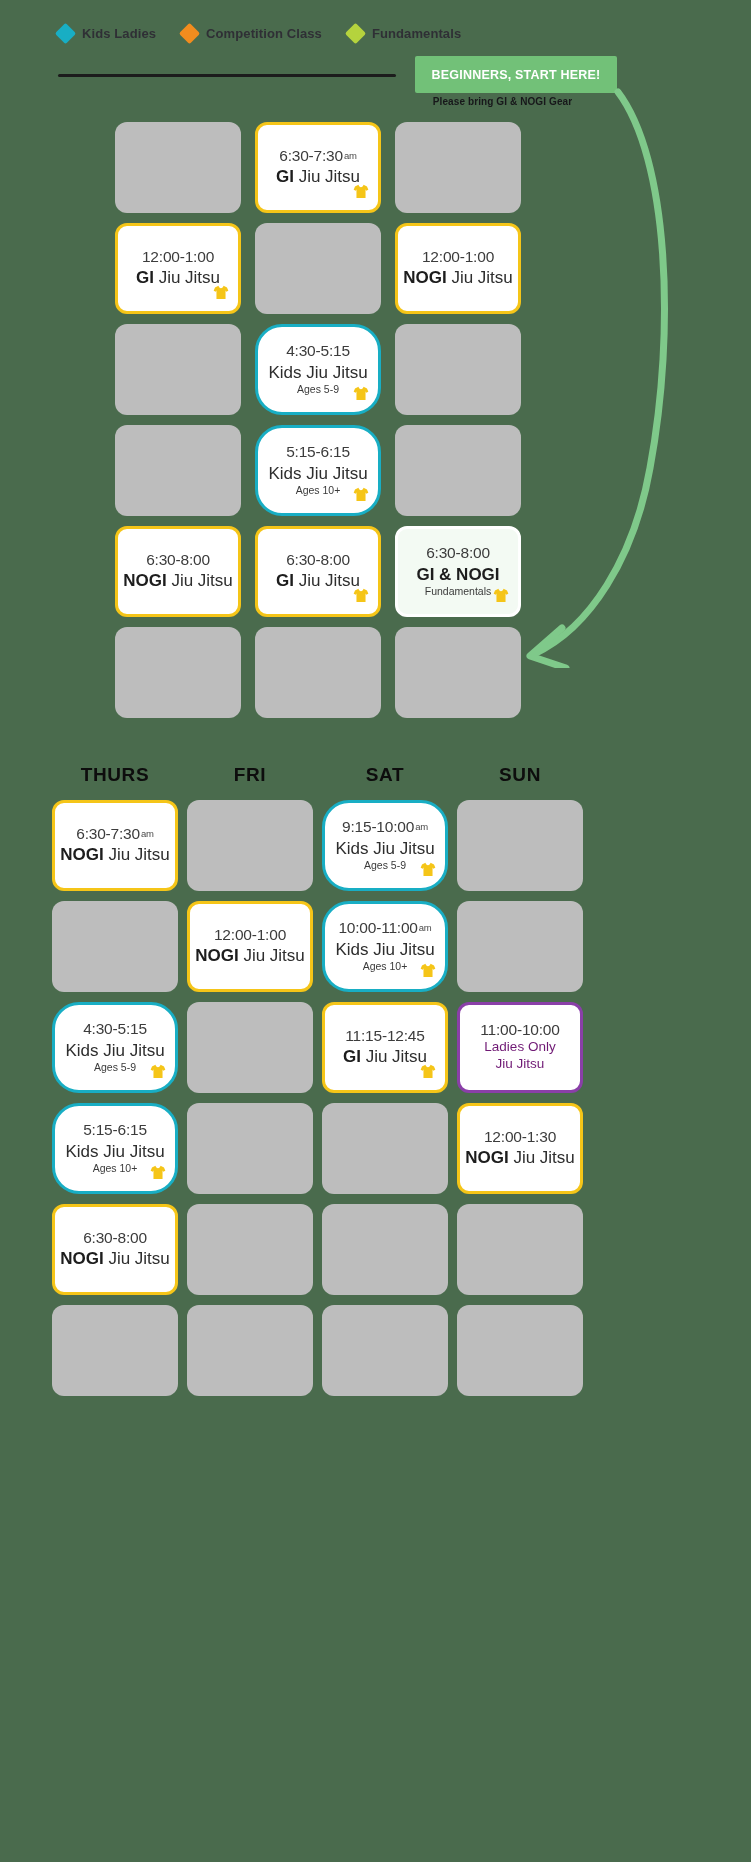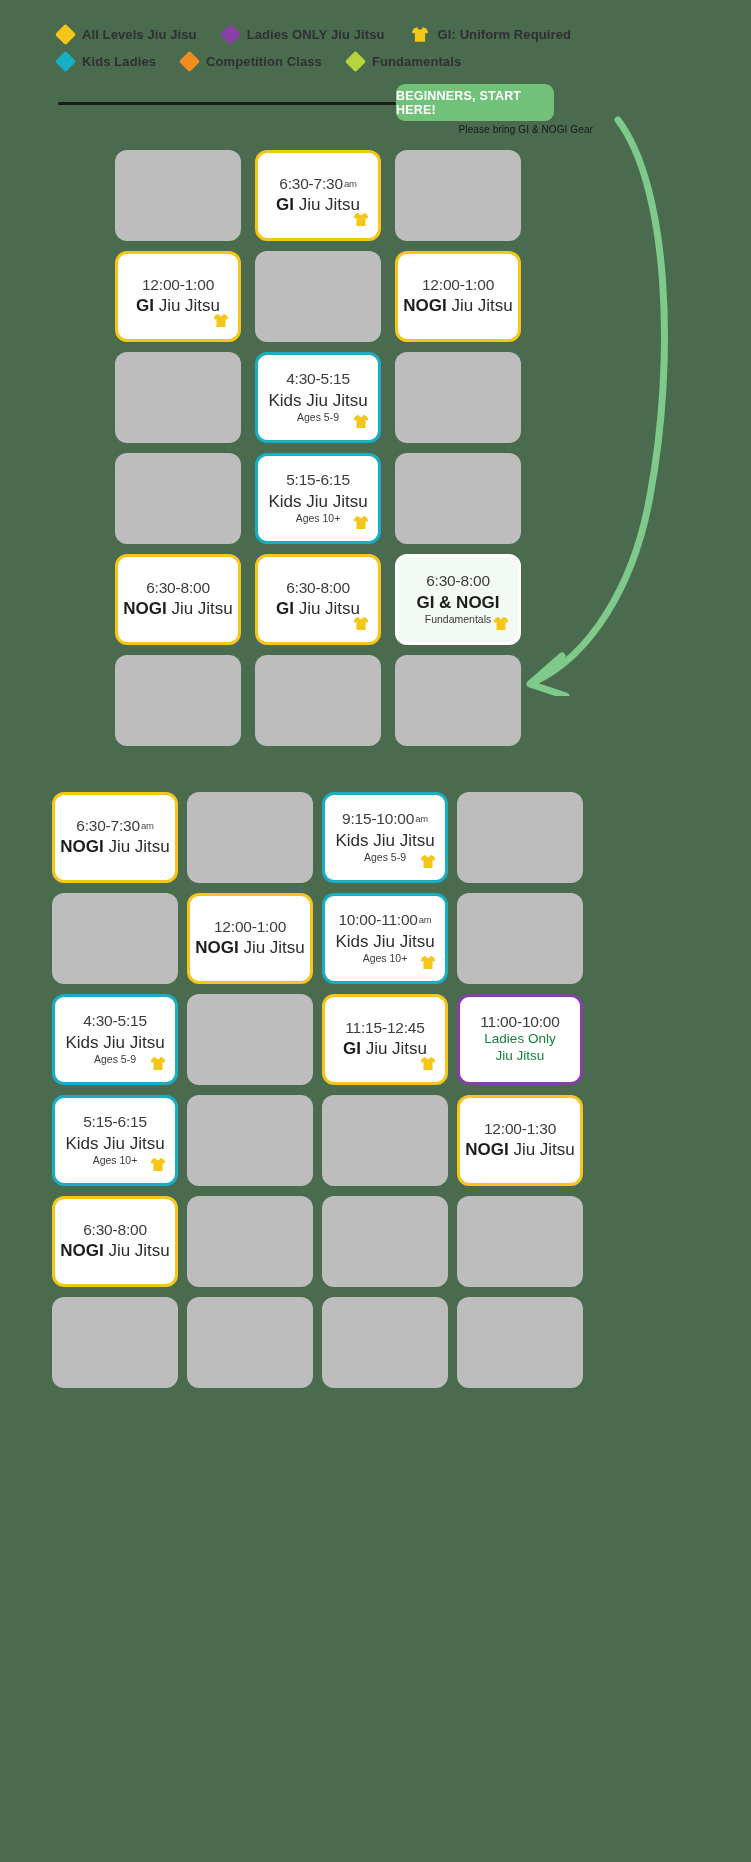--- a/index.html
+++ b/index.html
@@ -50,40 +50,40 @@
   }
   .divider {
     position: absolute;
     left: 58px; top: 22px;
     width: 338px; height: 3px;
     background: #1c1c1c;
     border-radius: 2px;
   }
   .beginners-btn {
     position: absolute;
-    left: 396px; top: 4px;
-    width: 158px; height: 37px;
+    left: 415px; top: 4px;
+    width: 202px; height: 37px;
     background: #72c178;
-    border-radius: 9px;
+    border-radius: 2px;
     color: #ffffff;
     font-size: 12.5px;
     font-weight: 700;
     letter-spacing: .2px;
     display: flex;
     align-items: center;
     justify-content: center;
     border: none;
   }
   .beginners-note {
     position: absolute;
     left: 412px; top: 44px;
     width: 181px;
-    text-align: right;
+    text-align: center;
     font-size: 10px;
-    font-weight: 400;
+    font-weight: 700;
     color: #17171a;
     letter-spacing: .1px;
   }
   .arrow-svg {
     position: absolute;
     left: 500px; top: 36px;
     pointer-events: none;
   }
 
   
@@ -131,21 +131,21 @@
   }
   .cell.class {
     background: #ffffff;
     border: 3px solid #f5c518;
     display: flex;
     flex-direction: column;
     align-items: center;
     justify-content: center;
     padding: 6px 5px 6px 5px;
   }
-  .cell.class.kids   { border-color: #18aec4; }
+  .cell.class.kids   { border-color: #18aec4; border-radius: 27px; }
   .cell.class.ladies { border-color: #8a3fa8; }
   .cell.class.fund   { border-color: #ffffff; background: #f3faf3; }
 
   .c-time {
     font-size: 15.5px;
     color: #3c3c3c;
     letter-spacing: -.2px;
     white-space: nowrap;
     line-height: 1.05;
   }
@@ -168,44 +168,26 @@
     color: #3a3a3a;
     margin-top: 2px;
     line-height: 1.1;
   }
   .shirt-badge {
     position: absolute;
     right: 9px;
     bottom: 7px;
   }
   .ladies-lines { text-align: center; }
-  .ladies-lines .l1 { font-size: 13.5px; color: #15803d; line-height: 1.25; }
+  .ladies-lines .l1 { font-size: 13.5px; color: #701a75; line-height: 1.25; }
 </style>
 </head>
 <body>
 
 <div class="legend">
-  <div class="legend-row" id="legend-row-1">
-      <div class="legend-item">
-        <span class="diamond" style="background: rgb(245, 197, 24);"></span>
-        <span class="legend-label">All Levels Jiu Jisu</span>
-      </div>
-      <div class="legend-item">
-        <span class="diamond" style="background: rgb(138, 63, 168);"></span>
-        <span class="legend-label">Ladies ONLY Jiu Jitsu</span>
-      </div>
-      <div class="legend-item">
-        <span class="shirt-legend">
-          <svg width="18" height="17" viewBox="0 0 24 22">
-            <path d="M8.2 1 L3 3.6 L1 8.4 L4.3 10 L5.2 7.6 L5.2 20.6 L18.8 20.6 L18.8 7.6 L19.7 10 L23 8.4 L21 3.6 L15.8 1 C15.2 3.4 13.8 4.5 12 4.5 C10.2 4.5 8.8 3.4 8.2 1 Z" fill="#f5c518"></path>
-          </svg>
-        </span>
-        <span class="legend-label">GI: Uniform Required</span>
-      </div>
-    </div>
   <div class="legend-row" id="legend-row-2">
       <div class="legend-item">
         <span class="diamond" style="background: rgb(24, 174, 196);"></span>
         <span class="legend-label">Kids Ladies</span>
       </div>
       <div class="legend-item">
         <span class="diamond" style="background: rgb(242, 140, 30);"></span>
         <span class="legend-label">Competition Class</span>
       </div>
       <div class="legend-item">
@@ -293,20 +275,26 @@
           <span class="shirt-badge"><svg width="16" height="15" viewBox="0 0 24 22">
               <path d="M8.2 1 L3 3.6 L1 8.4 L4.3 10 L5.2 7.6 L5.2 20.6 L18.8 20.6 L18.8 7.6 L19.7 10 L23 8.4 L21 3.6 L15.8 1 C15.2 3.4 13.8 4.5 12 4.5 C10.2 4.5 8.8 3.4 8.2 1 Z" fill="#f5c518"></path>
             </svg></span>
         </div>
         <div class="cell empty"></div>
       </div>
     </div>
 </div>
 
 <div class="week week-2">
+  <div class="day-headers" id="w2-days">
+      <div class="day-head">THURS</div>
+      <div class="day-head">FRI</div>
+      <div class="day-head">SAT</div>
+      <div class="day-head">SUN</div>
+    </div>
   <div class="grid" id="w2-grid">
       <div class="col">
         <div class="cell class ">
           <div class="c-time"><span>6:30-7:30</span><span class="ampm">am</span></div>
           <div class="c-name"><b>NOGI</b> <span>Jiu Jitsu</span></div>
         </div>
         <div class="cell empty"></div>
         <div class="cell class kids">
           <div class="c-time"><span>4:30-5:15</span></div>
           <div class="c-name"><span>Kids Jiu Jitsu</span></div>

